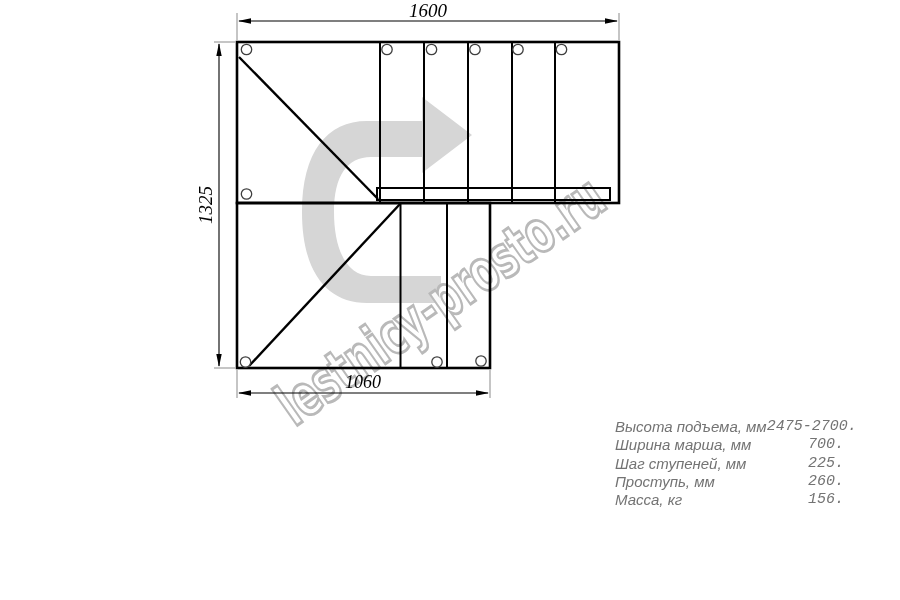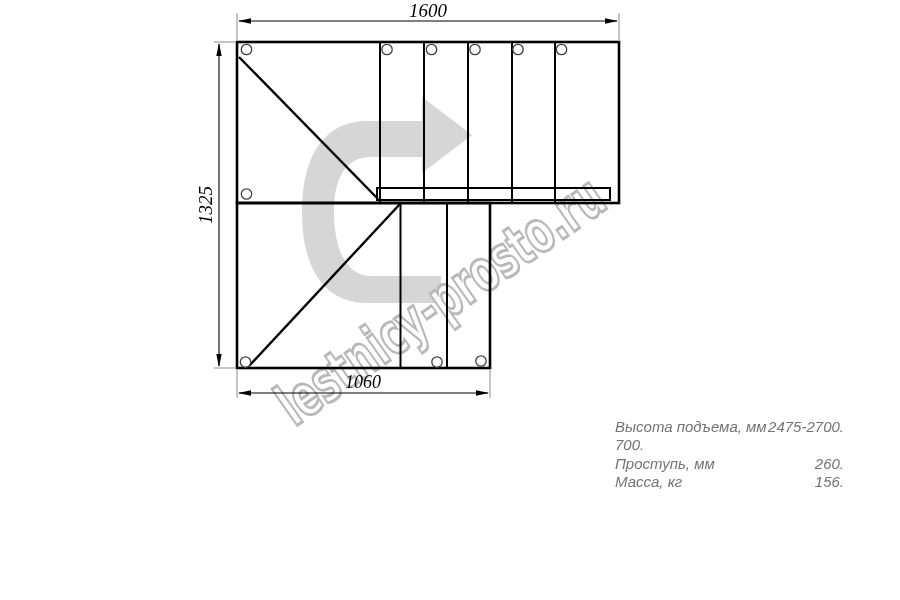--- a/index.html
+++ b/index.html
@@ -16,21 +16,21 @@
     position: absolute;
     left: 615px;
     top: 418px;
     width: 229px;
     font-style: italic;
     font-size: 15px;
     line-height: 18.3px;
     color: #737373;
   }
   .specs .row { display: flex; justify-content: space-between; white-space: nowrap; }
-  .specs .val { text-align: right; }
+  .specs .val { text-align: right; font-family: Liberation Mono, monospace; }
 </style>
 </head>
 <body>
 
 <div class="canvas">
 
   <svg class="plan" width="900" height="600" viewBox="0 0 900 600">
 
     <path d="M 472 135 L 422 97 L 422 121 L 367 121
              C 327 121 302 152 302 212
@@ -107,21 +107,26 @@
       <text x="363" y="388" font-size="18" text-anchor="middle">1060</text>
     </g>
   </svg>
 
   <div class="specs">
     <div class="row">
       <span class="lbl">Высота подъема, мм</span>
       <span class="val">2475-2700.</span>
     </div>
     <div class="row">
+      <span class="lbl">Ширина марша, мм</span>
       <span class="val">700.</span>
+    </div>
+    <div class="row">
+      <span class="lbl">Шаг ступеней, мм</span>
+      <span class="val">225.</span>
     </div>
     <div class="row">
       <span class="lbl">Проступь, мм</span>
       <span class="val">260.</span>
     </div>
     <div class="row">
       <span class="lbl">Масса, кг</span>
       <span class="val">156.</span>
     </div>
   </div>

